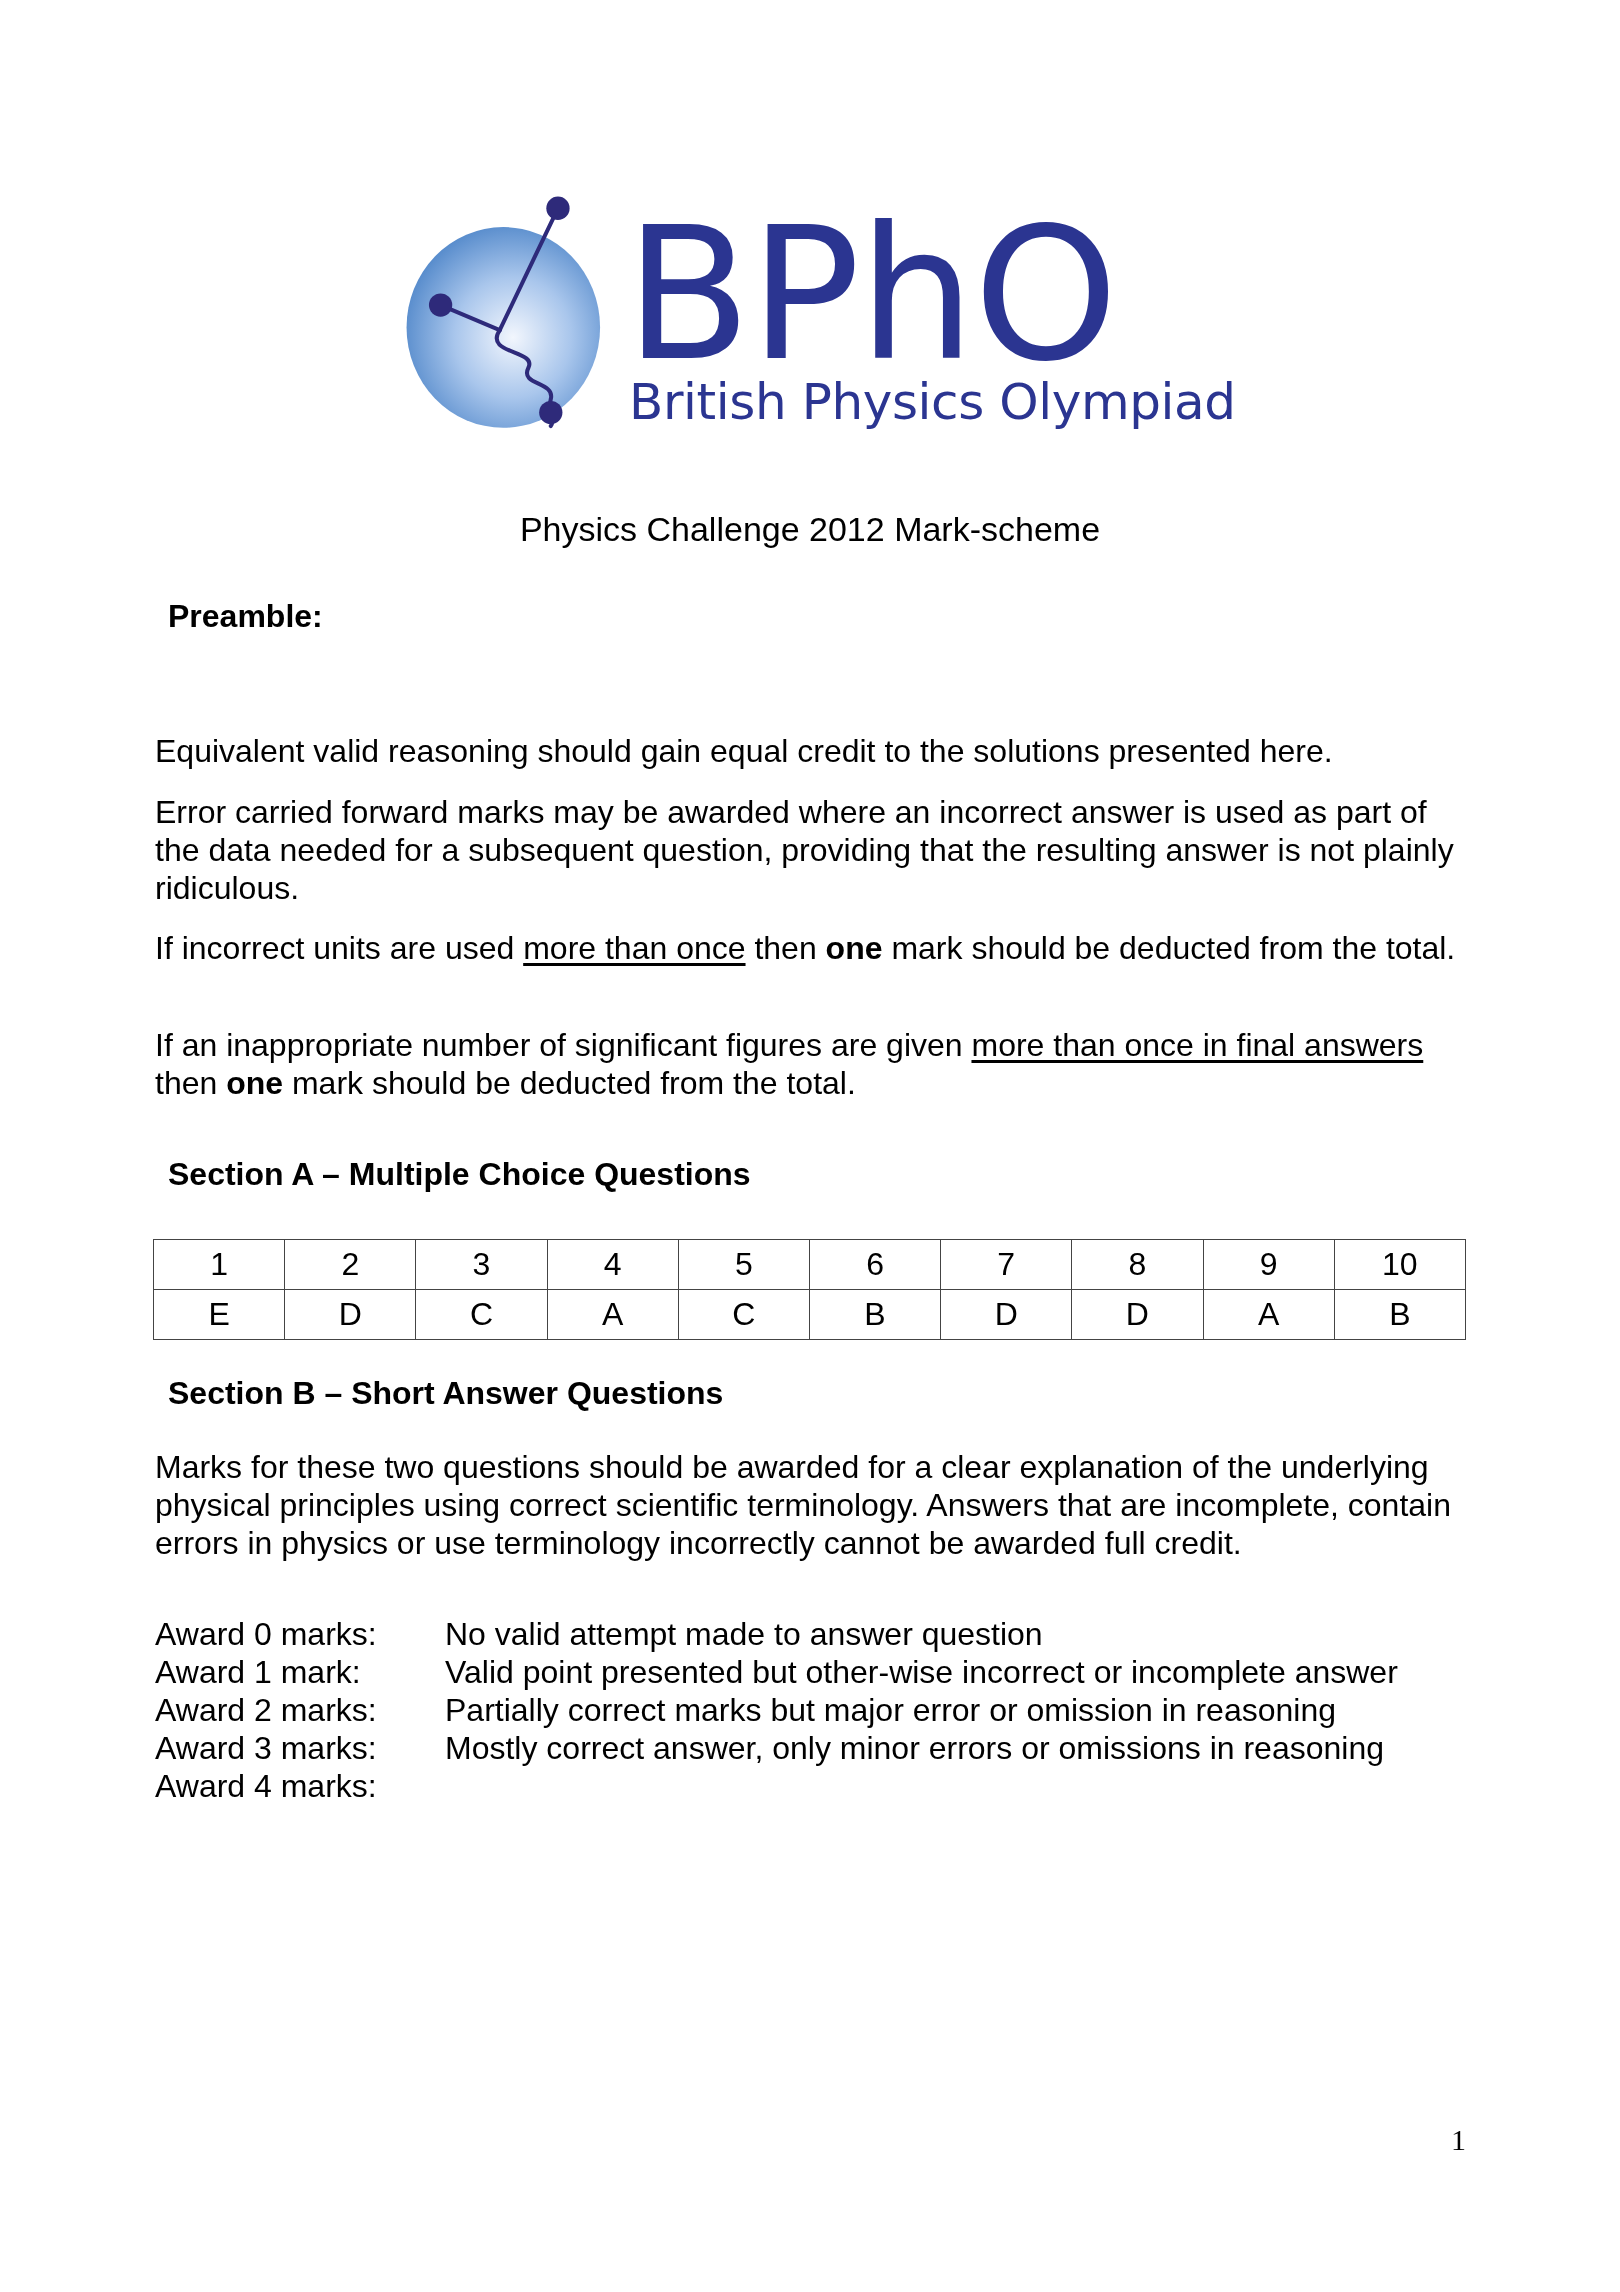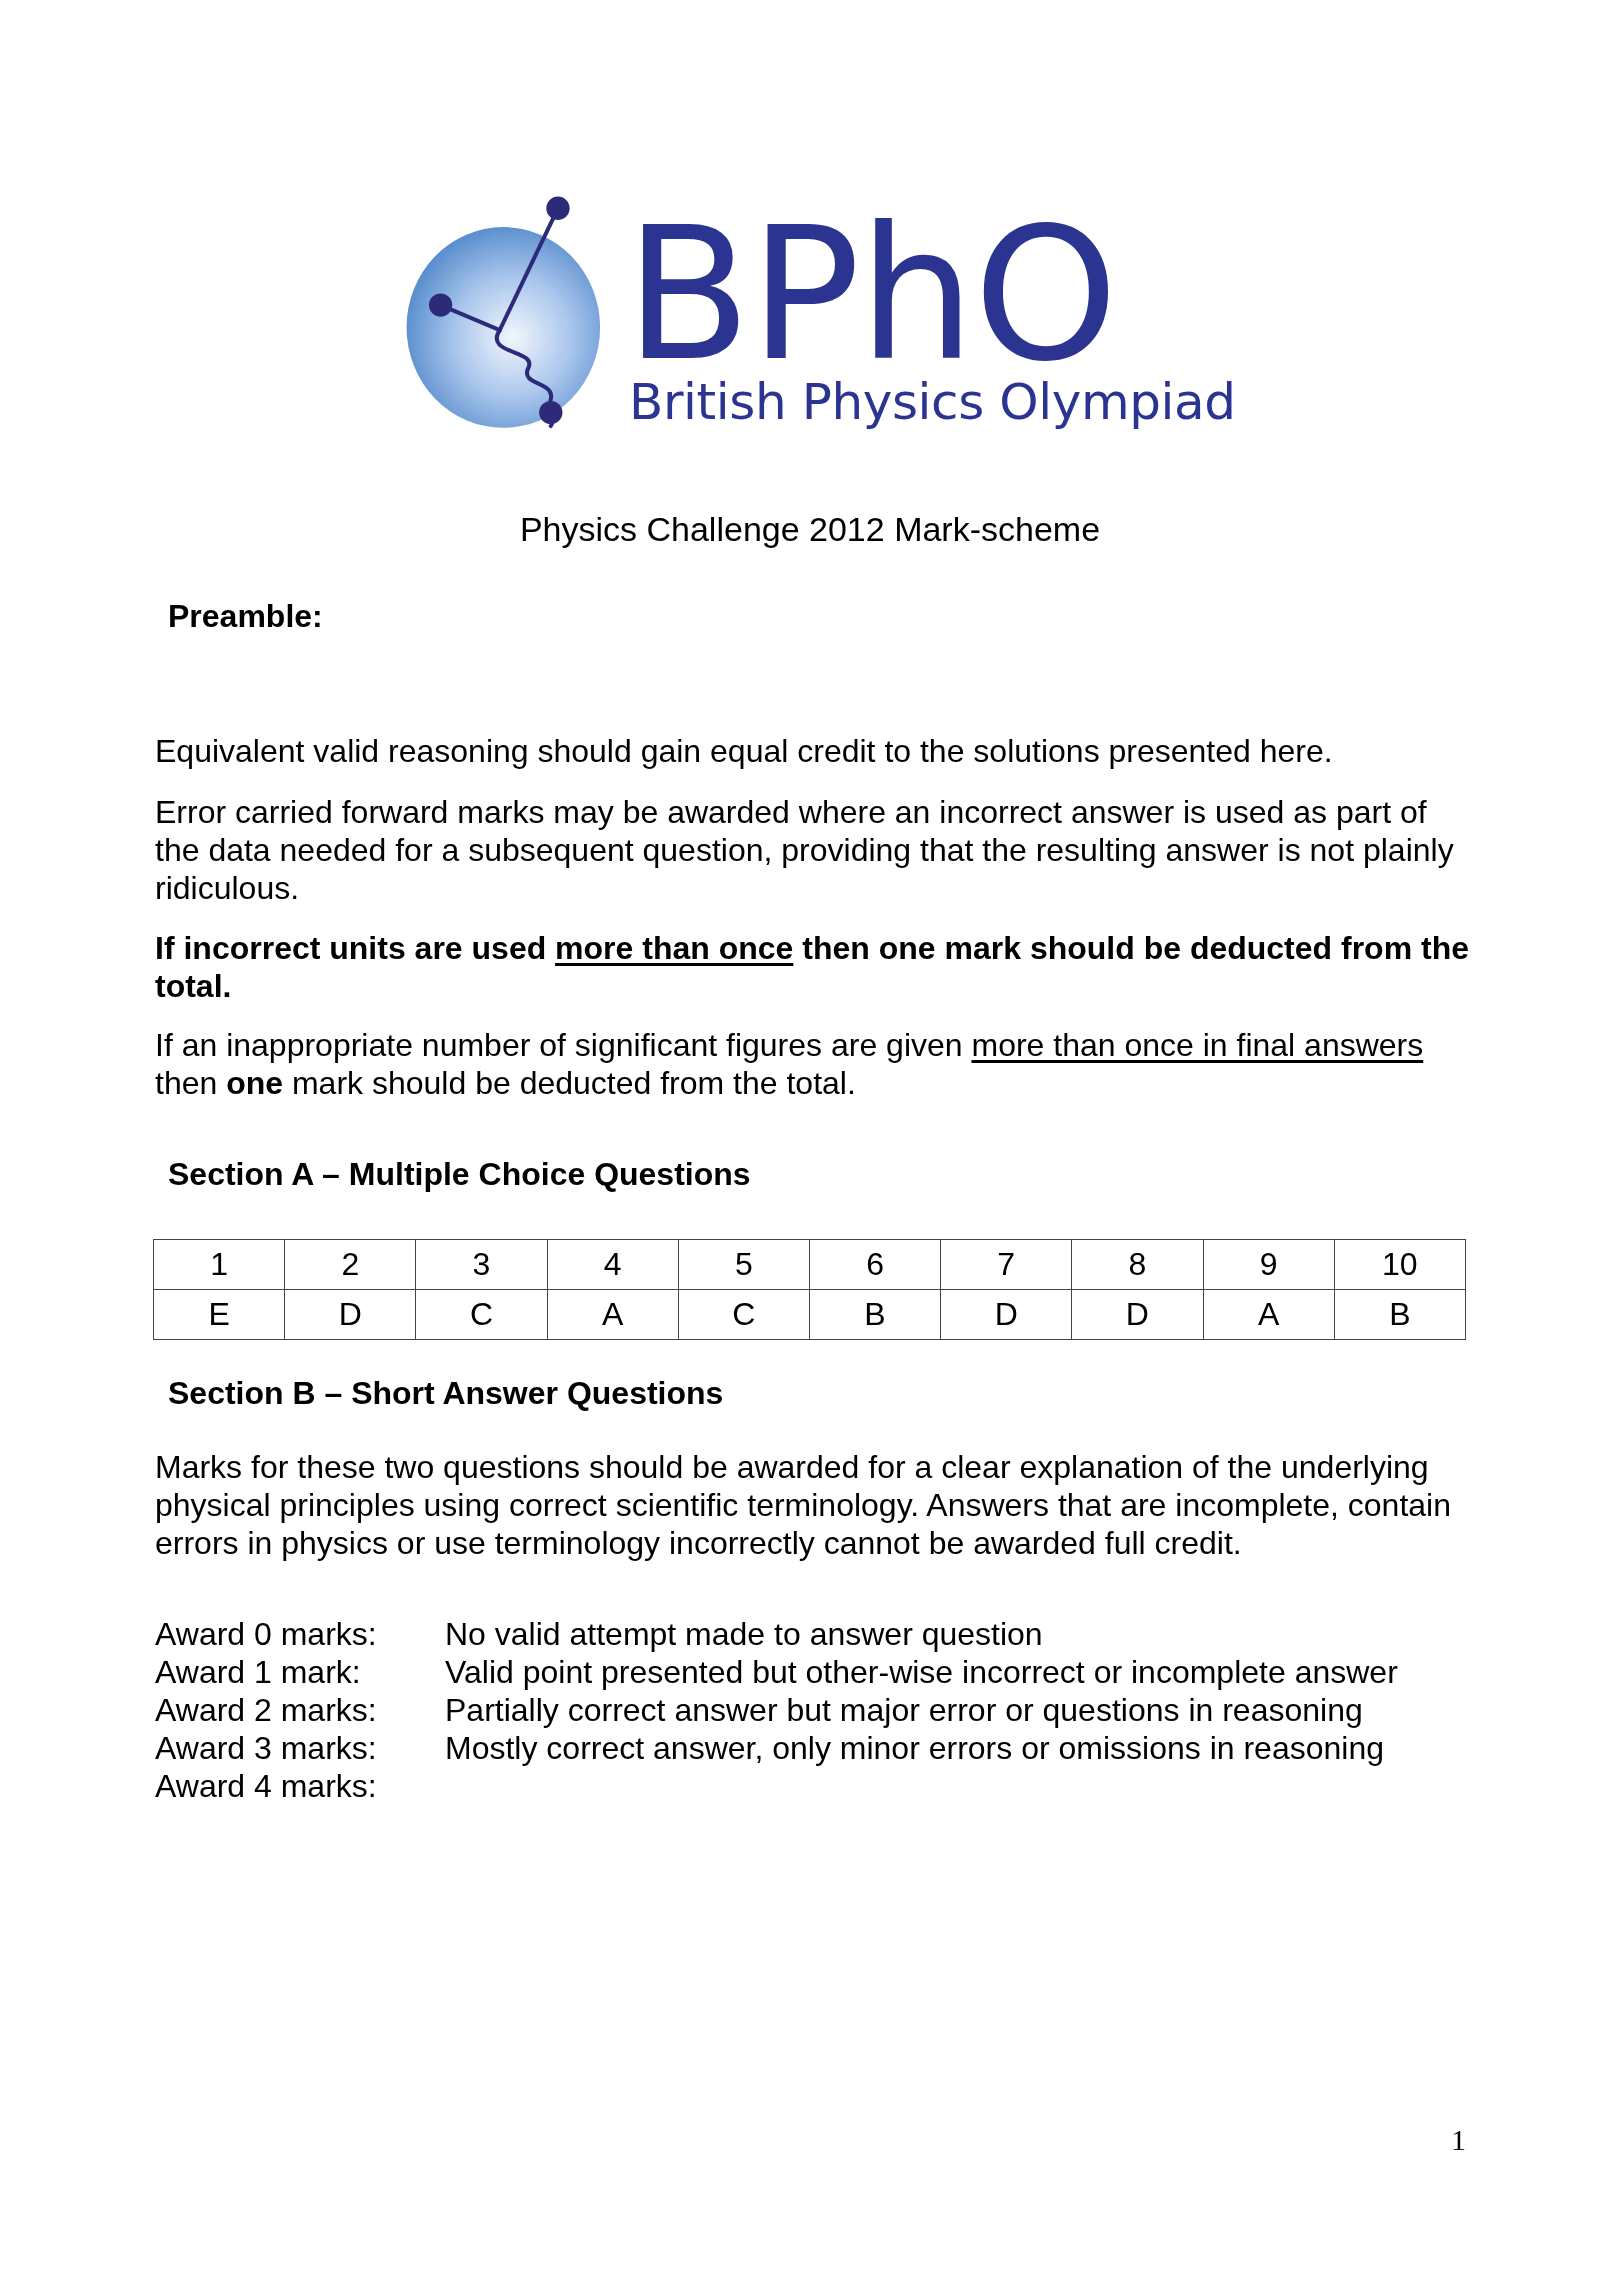--- a/index.html
+++ b/index.html
@@ -85,21 +85,21 @@
     <div class="logo-sub">British Physics Olympiad</div>
   </div>
 
   <div class="title">Physics Challenge 2012 Mark-scheme</div>
 
   <div class="heading" style="top:597px;">Preamble:</div>
 
   <div class="para" style="top:732px;">Equivalent valid reasoning should gain equal credit to the solutions presented here.</div>
   <div class="para" style="top:793px;">Error carried forward marks may be awarded where an incorrect answer is used as part of the data needed for a subsequent question, providing that the resulting answer is not plainly ridiculous.</div>
 
-  <div class="para" style="top:929px;font-weight:bold;"><span>If incorrect units are used </span><u>more than once</u><span> then </span><b>one</b><span> mark should be deducted from the total.</span></div>
+  <div class="para" style="top:929px;"><span>If incorrect units are used </span><u>more than once</u><span> then </span><b>one</b><span> mark should be deducted from the total.</span></div>
 
   <div class="para" style="top:1026px;"><span>If an inappropriate number of significant figures are given </span><u>more than once in final answers</u><span> then </span><b>one</b><span> mark should be deducted from the total.</span></div>
 
   <div class="heading" style="top:1155px;">Section A – Multiple Choice Questions</div>
 
   <table class="mcq">
     <tbody>
         <tr>
       <td>1</td>
       <td>2</td>
@@ -135,21 +135,21 @@
     <div class="award-row">
       <div class="award-label">Award 0 marks:</div>
       <div class="award-desc">No valid attempt made to answer question</div>
     </div>
     <div class="award-row">
       <div class="award-label">Award 1 mark:</div>
       <div class="award-desc">Valid point presented but other-wise incorrect or incomplete answer</div>
     </div>
     <div class="award-row">
       <div class="award-label">Award 2 marks:</div>
-      <div class="award-desc">Partially correct answer but major error or questions in reasoning</div>
+      <div class="award-desc">Partially correct marks but major error or omission in reasoning</div>
     </div>
     <div class="award-row">
       <div class="award-label">Award 3 marks:</div>
       <div class="award-desc">Mostly correct answer, only minor errors or omissions in reasoning</div>
     </div>
     <div class="award-row">
       <div class="award-label">Award 4 marks:</div>
     </div>
   </div>
 

